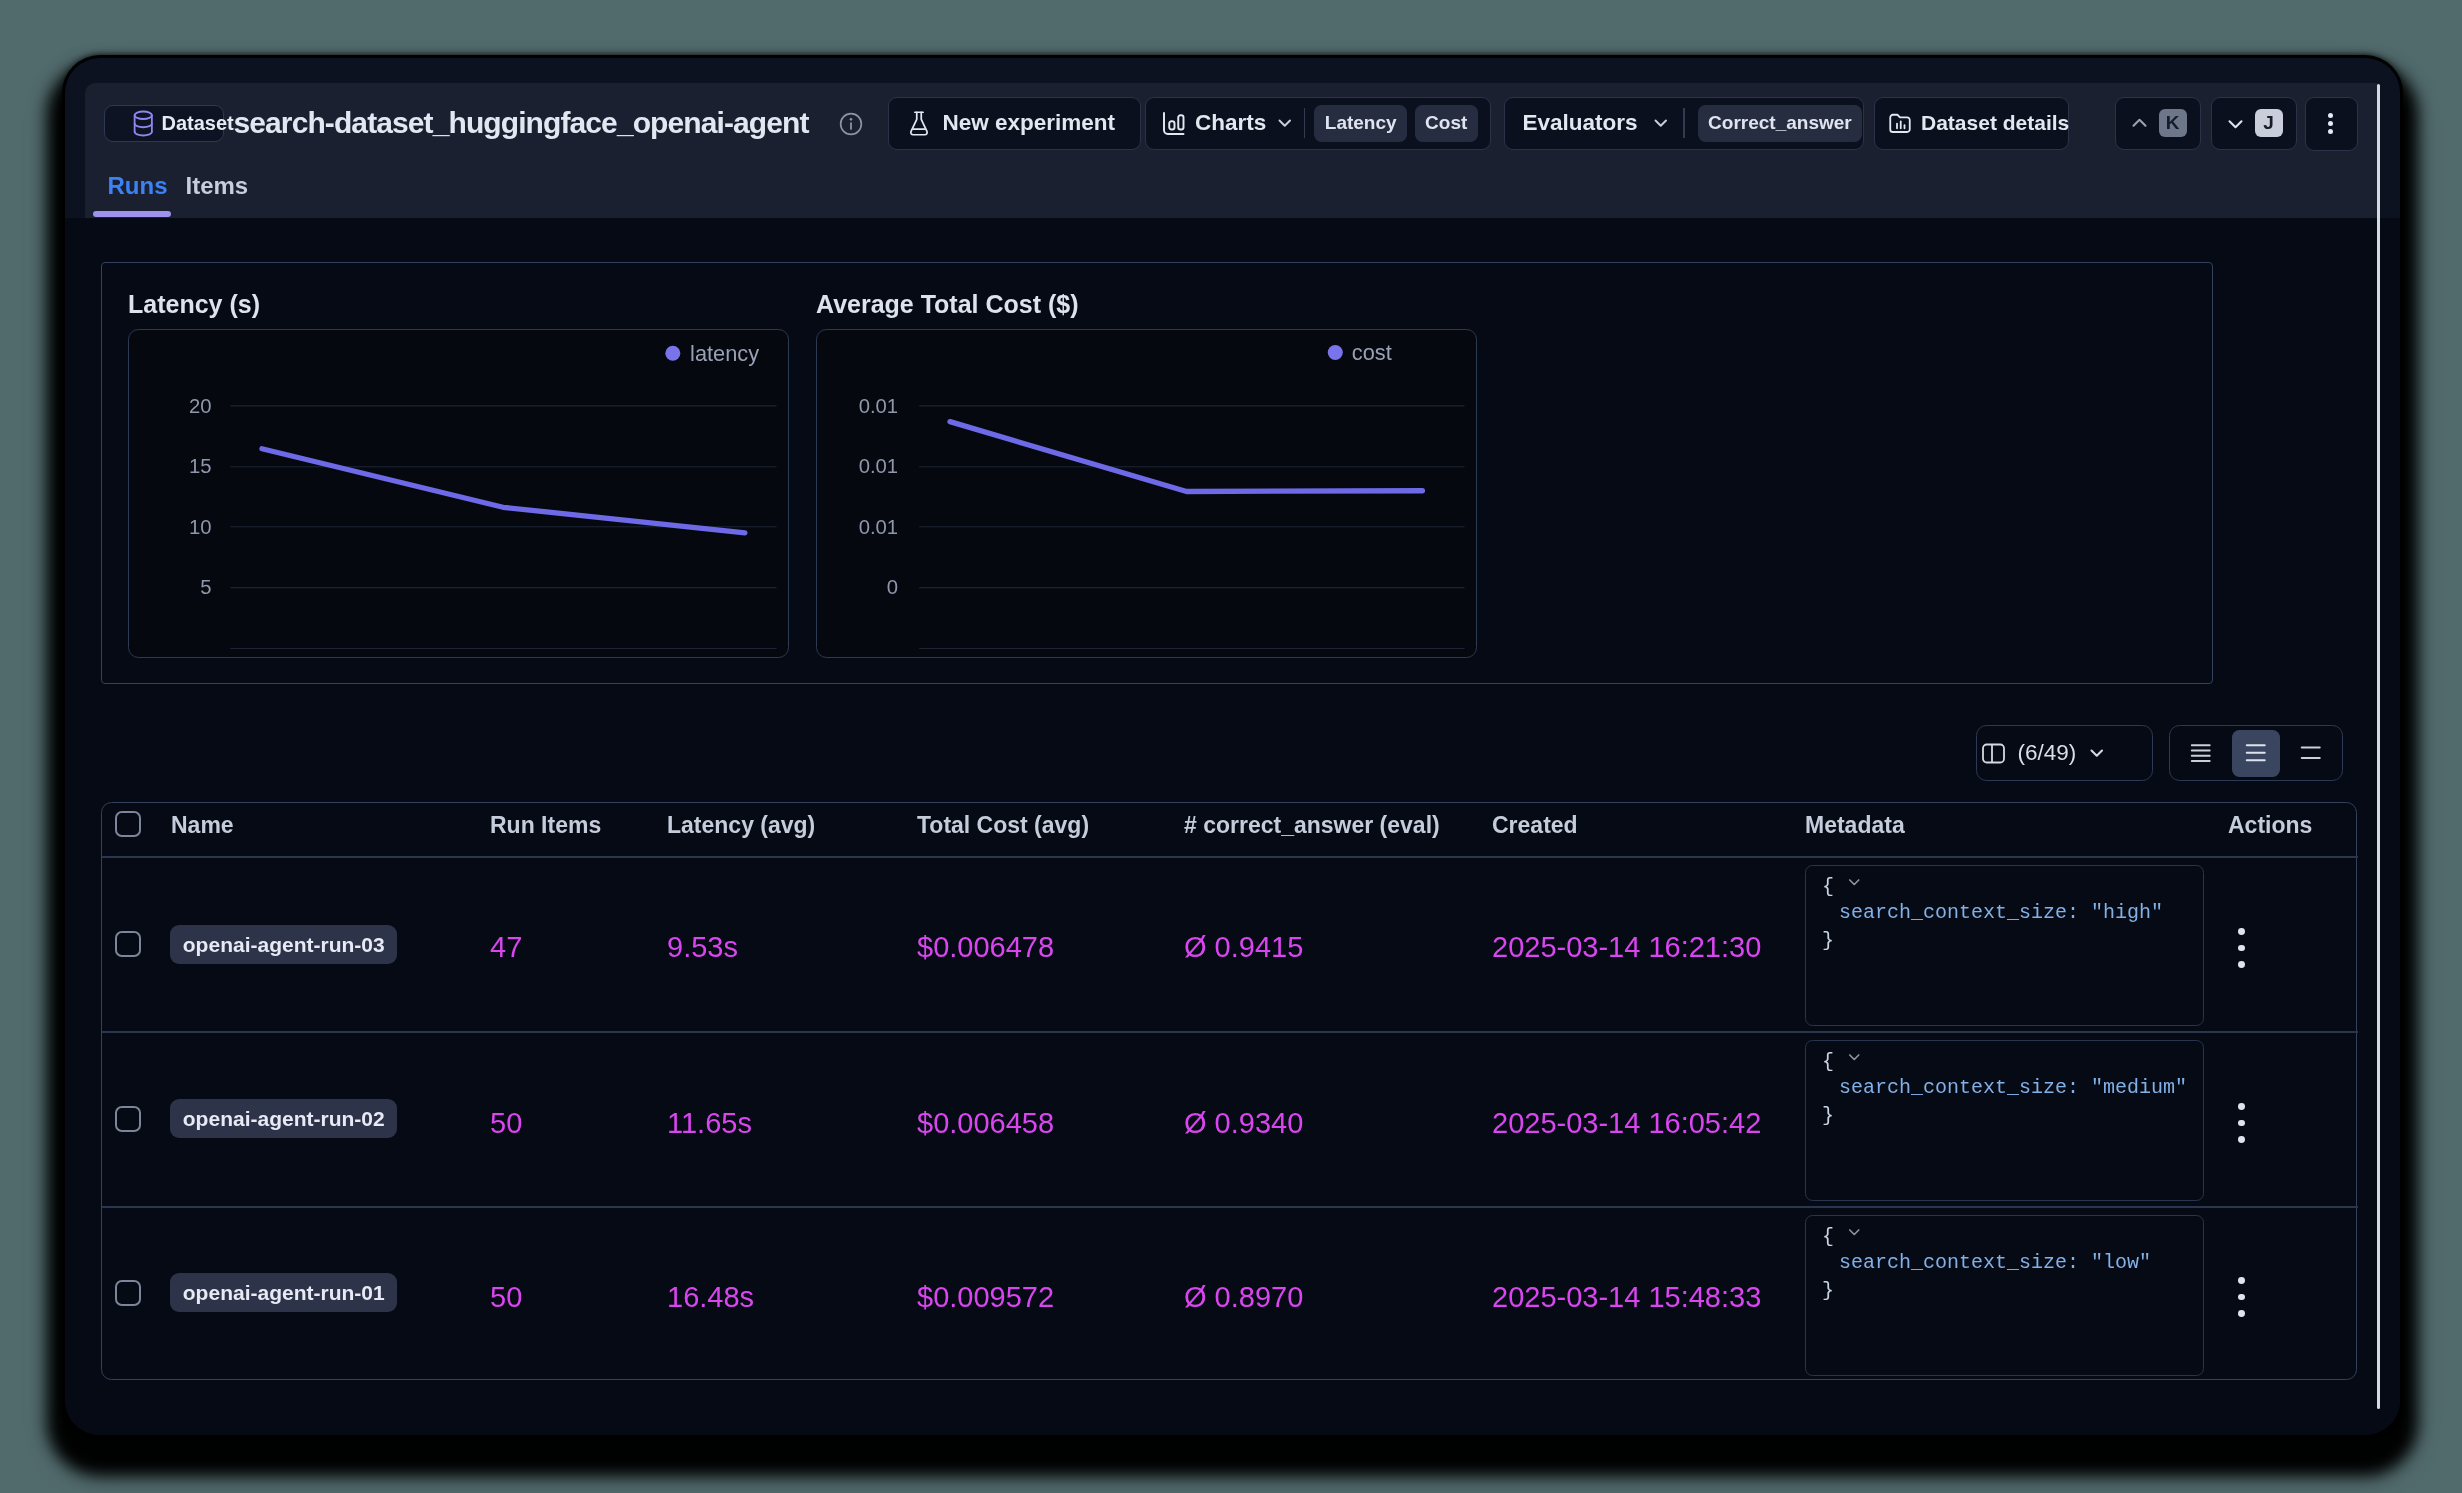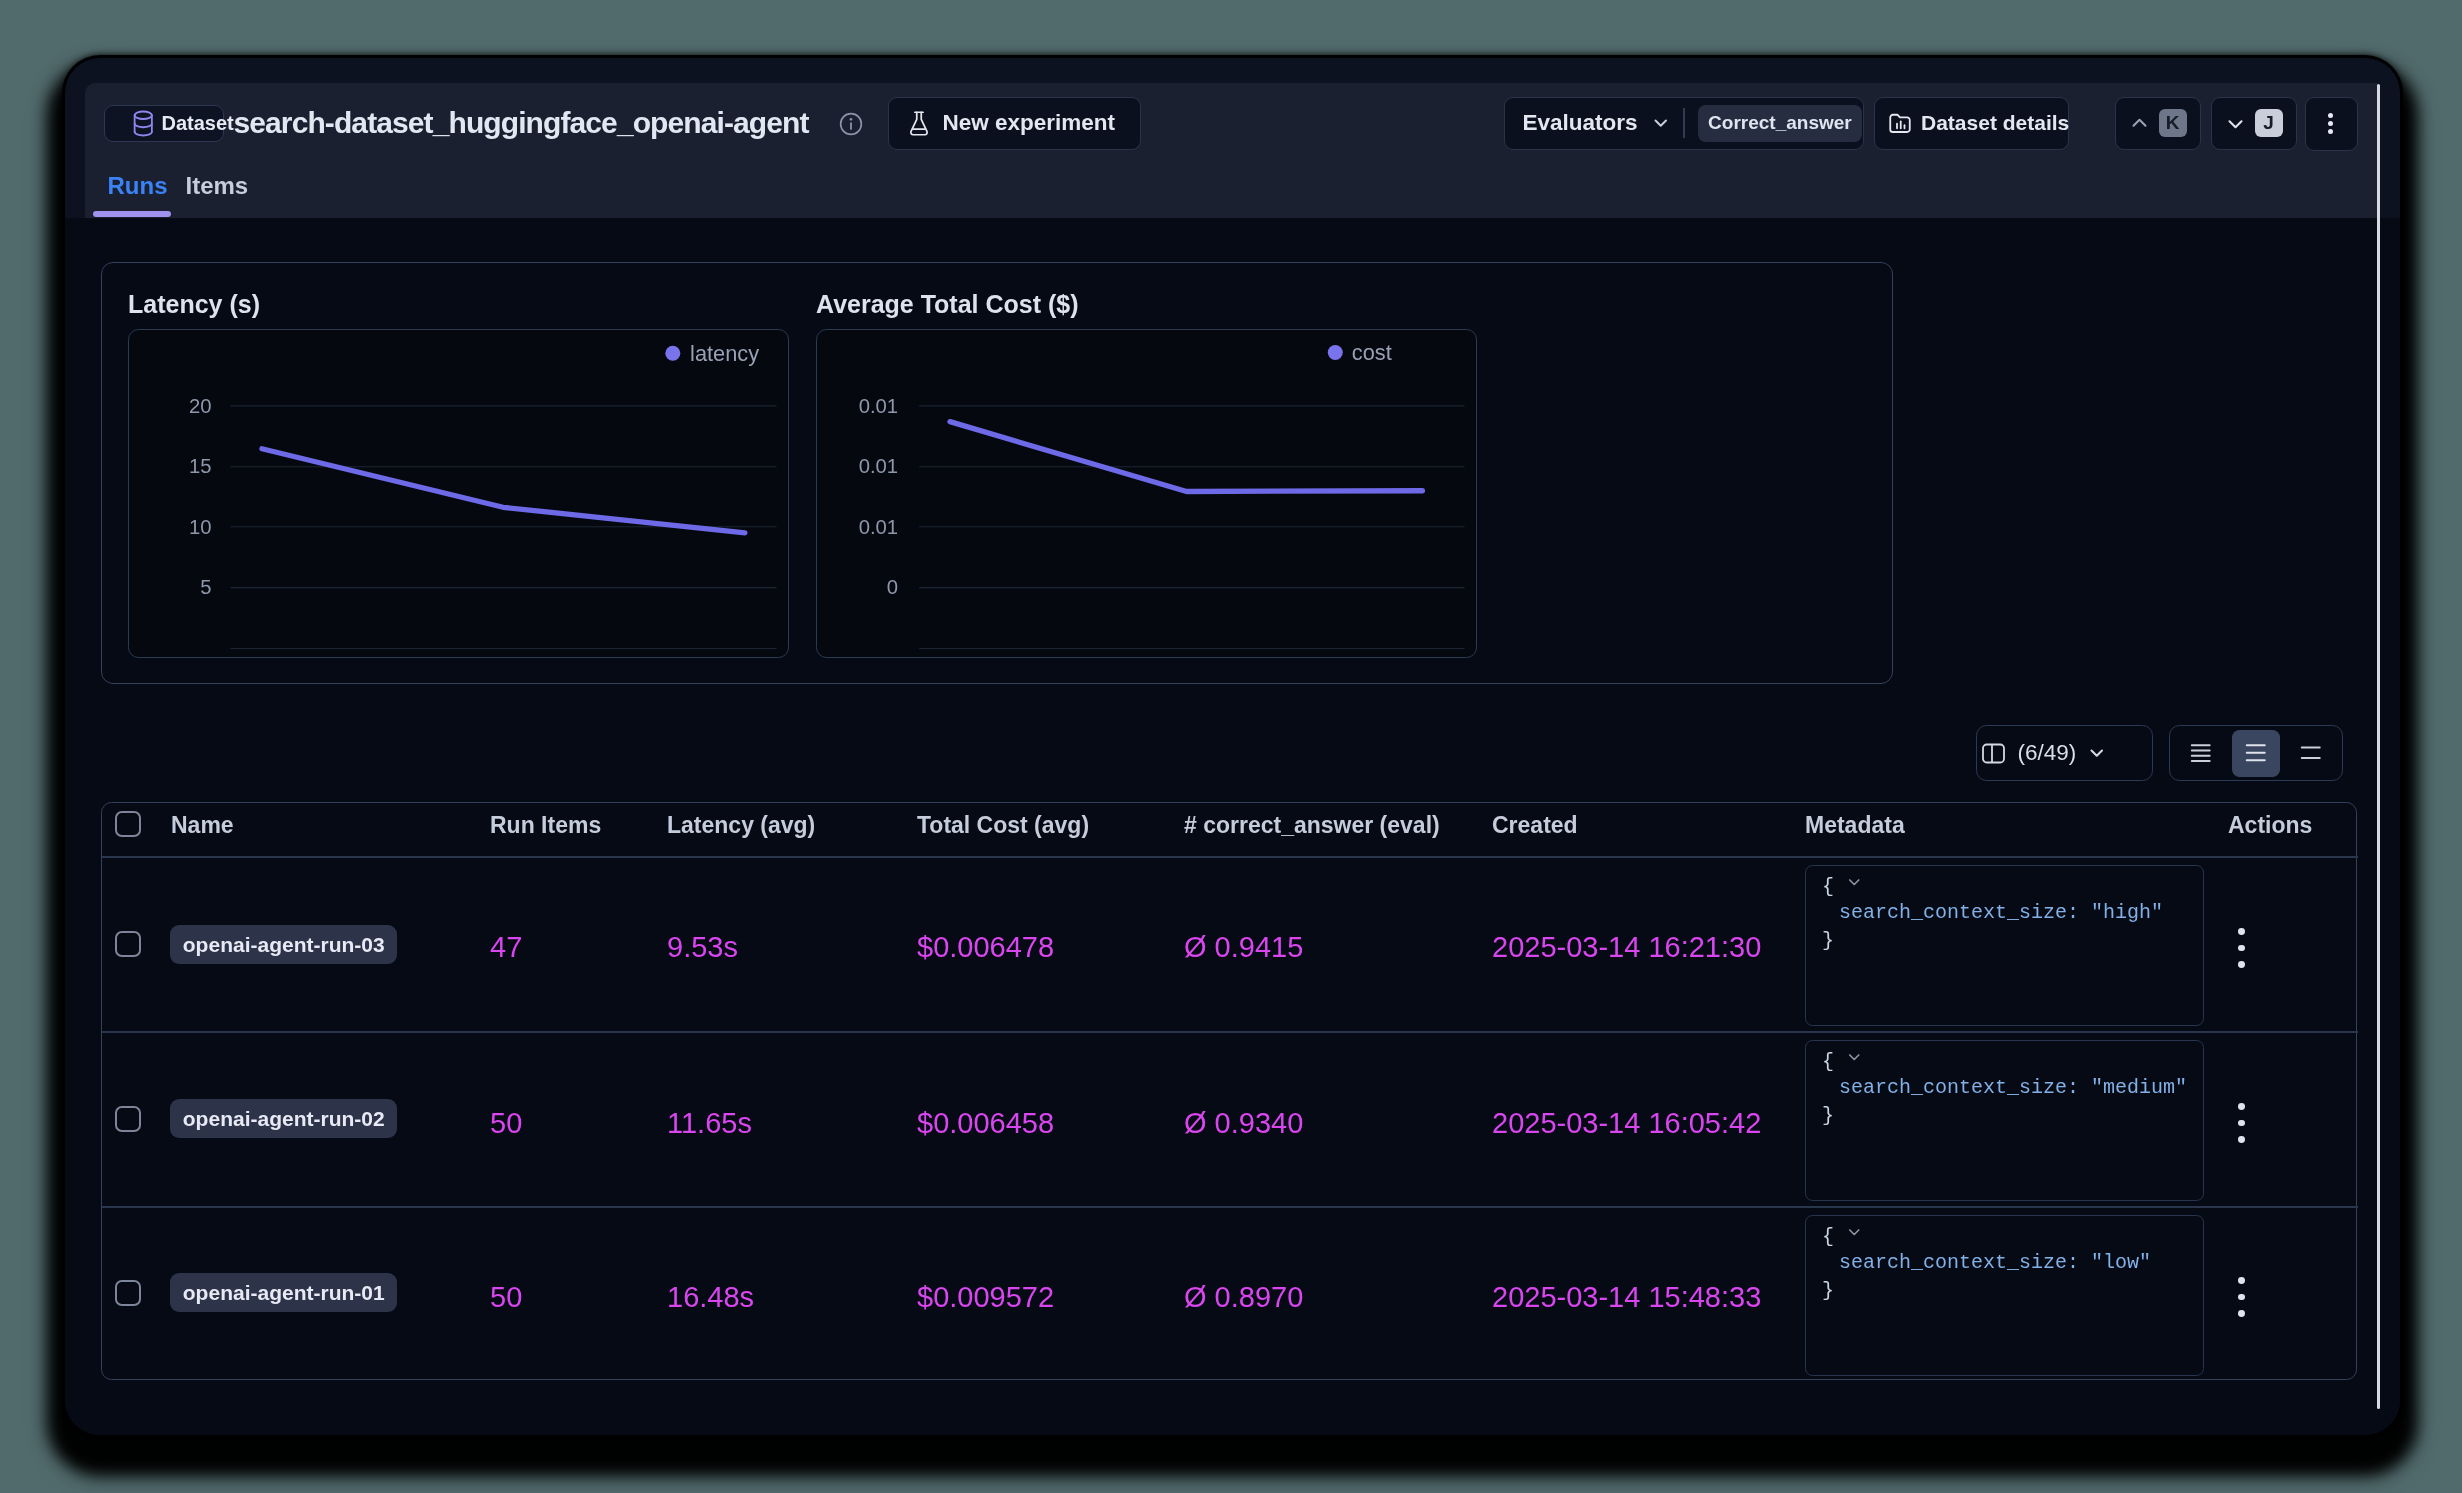--- a/index.html
+++ b/index.html
@@ -32,21 +32,21 @@
   }
   .chip {
     background:#262D41; border-radius:7.5px; height:37px; display:flex; align-items:center;
     padding:0 10.5px; color:#DFE4EF; font-size:19px; font-weight:700;
   }
   .vsep { width:1.5px; height:30px; background:#323B50; }
   .tab { position:absolute; top:89px; font-size:24px; font-weight:700; }
   #tabline { position:absolute; left:8.3px; top:128px; width:78px; height:6px; background:#9E92EE; border-radius:3px; }
   #content { position:absolute; left:0; top:160px; width:2335px; height:1217px; background:#060A14; border-radius:0 0 35px 35px; }
   
-  #chartpanel { position:absolute; left:36px; top:44px; width:1792px; height:422px; border:1.5px solid #33415C; border-radius:12px;padding-left:16px; }
+  #chartpanel { position:absolute; left:36px; top:44px; width:2112px; height:422px; border:1.5px solid #33415C; border-radius:4px;padding-left:16px; }
   .charttitle { position:absolute; top:27px; color:#DCE3EF; font-size:25px; font-weight:700; }
   .chartcard { position:absolute; top:66px; width:661px; height:329px; border:1.5px solid #2C3A54; border-radius:10.5px; background:#05080F; }
   .ctrlbox { position:absolute; border:1.5px solid #2B3A55; border-radius:10.5px; height:56px; background:#060A14; display:flex; align-items:center; }
   #table { position:absolute; left:36px; top:584px; width:2256px; height:578px; border:1.5px solid #33415C; border-radius:10.5px; }
   .checkbox { position:absolute; width:26px; height:26px; border:2.3px solid #7C8599; border-radius:6.8px; }
   .rowline { position:absolute; left:0; width:2256px; height:1.5px; background:#2A364E; }
   .hcell { position:absolute; top:9px; color:#C5CCDB; font-size:23px; font-weight:700; }
   .cell { position:absolute; color:#d946ef; font-size:29px; }
   .namechip { position:absolute; background:#2D3349; border-radius:9px; height:39px; display:flex; align-items:center; padding:0 12.8px; color:#E7E9F4; font-size:21px; font-weight:700; }
   .metabox { position:absolute; left:1703px; width:399px; height:161px; border:1.5px solid #27354F; border-radius:7.5px; font-family:"Liberation Mono", monospace; font-size:20px; color:#C9D4E4; }
@@ -82,20 +82,34 @@
 
     <div class="btn" style="left:803px;width:253px;padding-left:18px;gap:12px">
       <svg width="24" height="27" viewBox="0 0 32 36" fill="none" stroke="#E2E7F0" stroke-width="2.3" stroke-linecap="round" stroke-linejoin="round">
         <path d="M10.5 3h11"></path>
         <path d="M13 3v9.5L5.4 28.6A3.1 3.1 0 0 0 8.2 33h15.6a3.1 3.1 0 0 0 2.8-4.4L19 12.5V3"></path>
         <path d="M8.6 25.5h14.8"></path>
       </svg>
       <span>New experiment</span>
     </div>
 
+    <div class="btn" style="left:1060px;width:346px;padding-left:15px;gap:9px">
+      <svg width="25.5" height="27" viewBox="0 0 34 36" fill="none" stroke="#E2E7F0" stroke-width="2.6" stroke-linecap="round">
+        <path d="M4 4v23a5 5 0 0 0 5 5h21"></path>
+        <rect x="11" y="15" width="7" height="11" rx="3"></rect>
+        <rect x="23" y="7" width="7" height="19" rx="3"></rect>
+      </svg>
+      <span>Charts</span>
+      <svg width="19.5" height="19.5" viewBox="0 0 26 26" fill="none" stroke="#C7CEDC" stroke-width="2.6" stroke-linecap="round" stroke-linejoin="round">
+          <path d="M6 10l7 7 7-7"></path>
+        </svg>
+      <div class="vsep"></div>
+      <div class="chip">Latency</div>
+      <div class="chip" style="margin-left:-1.5px">Cost</div>
+    </div>
 
     <div class="btn" style="left:1419px;width:360px;padding-left:18px;gap:13px">
       <span>Evaluators</span>
       <svg width="19.5" height="19.5" viewBox="0 0 26 26" fill="none" stroke="#C7CEDC" stroke-width="2.6" stroke-linecap="round" stroke-linejoin="round">
           <path d="M6 10l7 7 7-7"></path>
         </svg>
       <div class="vsep"></div>
       <div class="chip">Correct_answer</div>
     </div>
 

